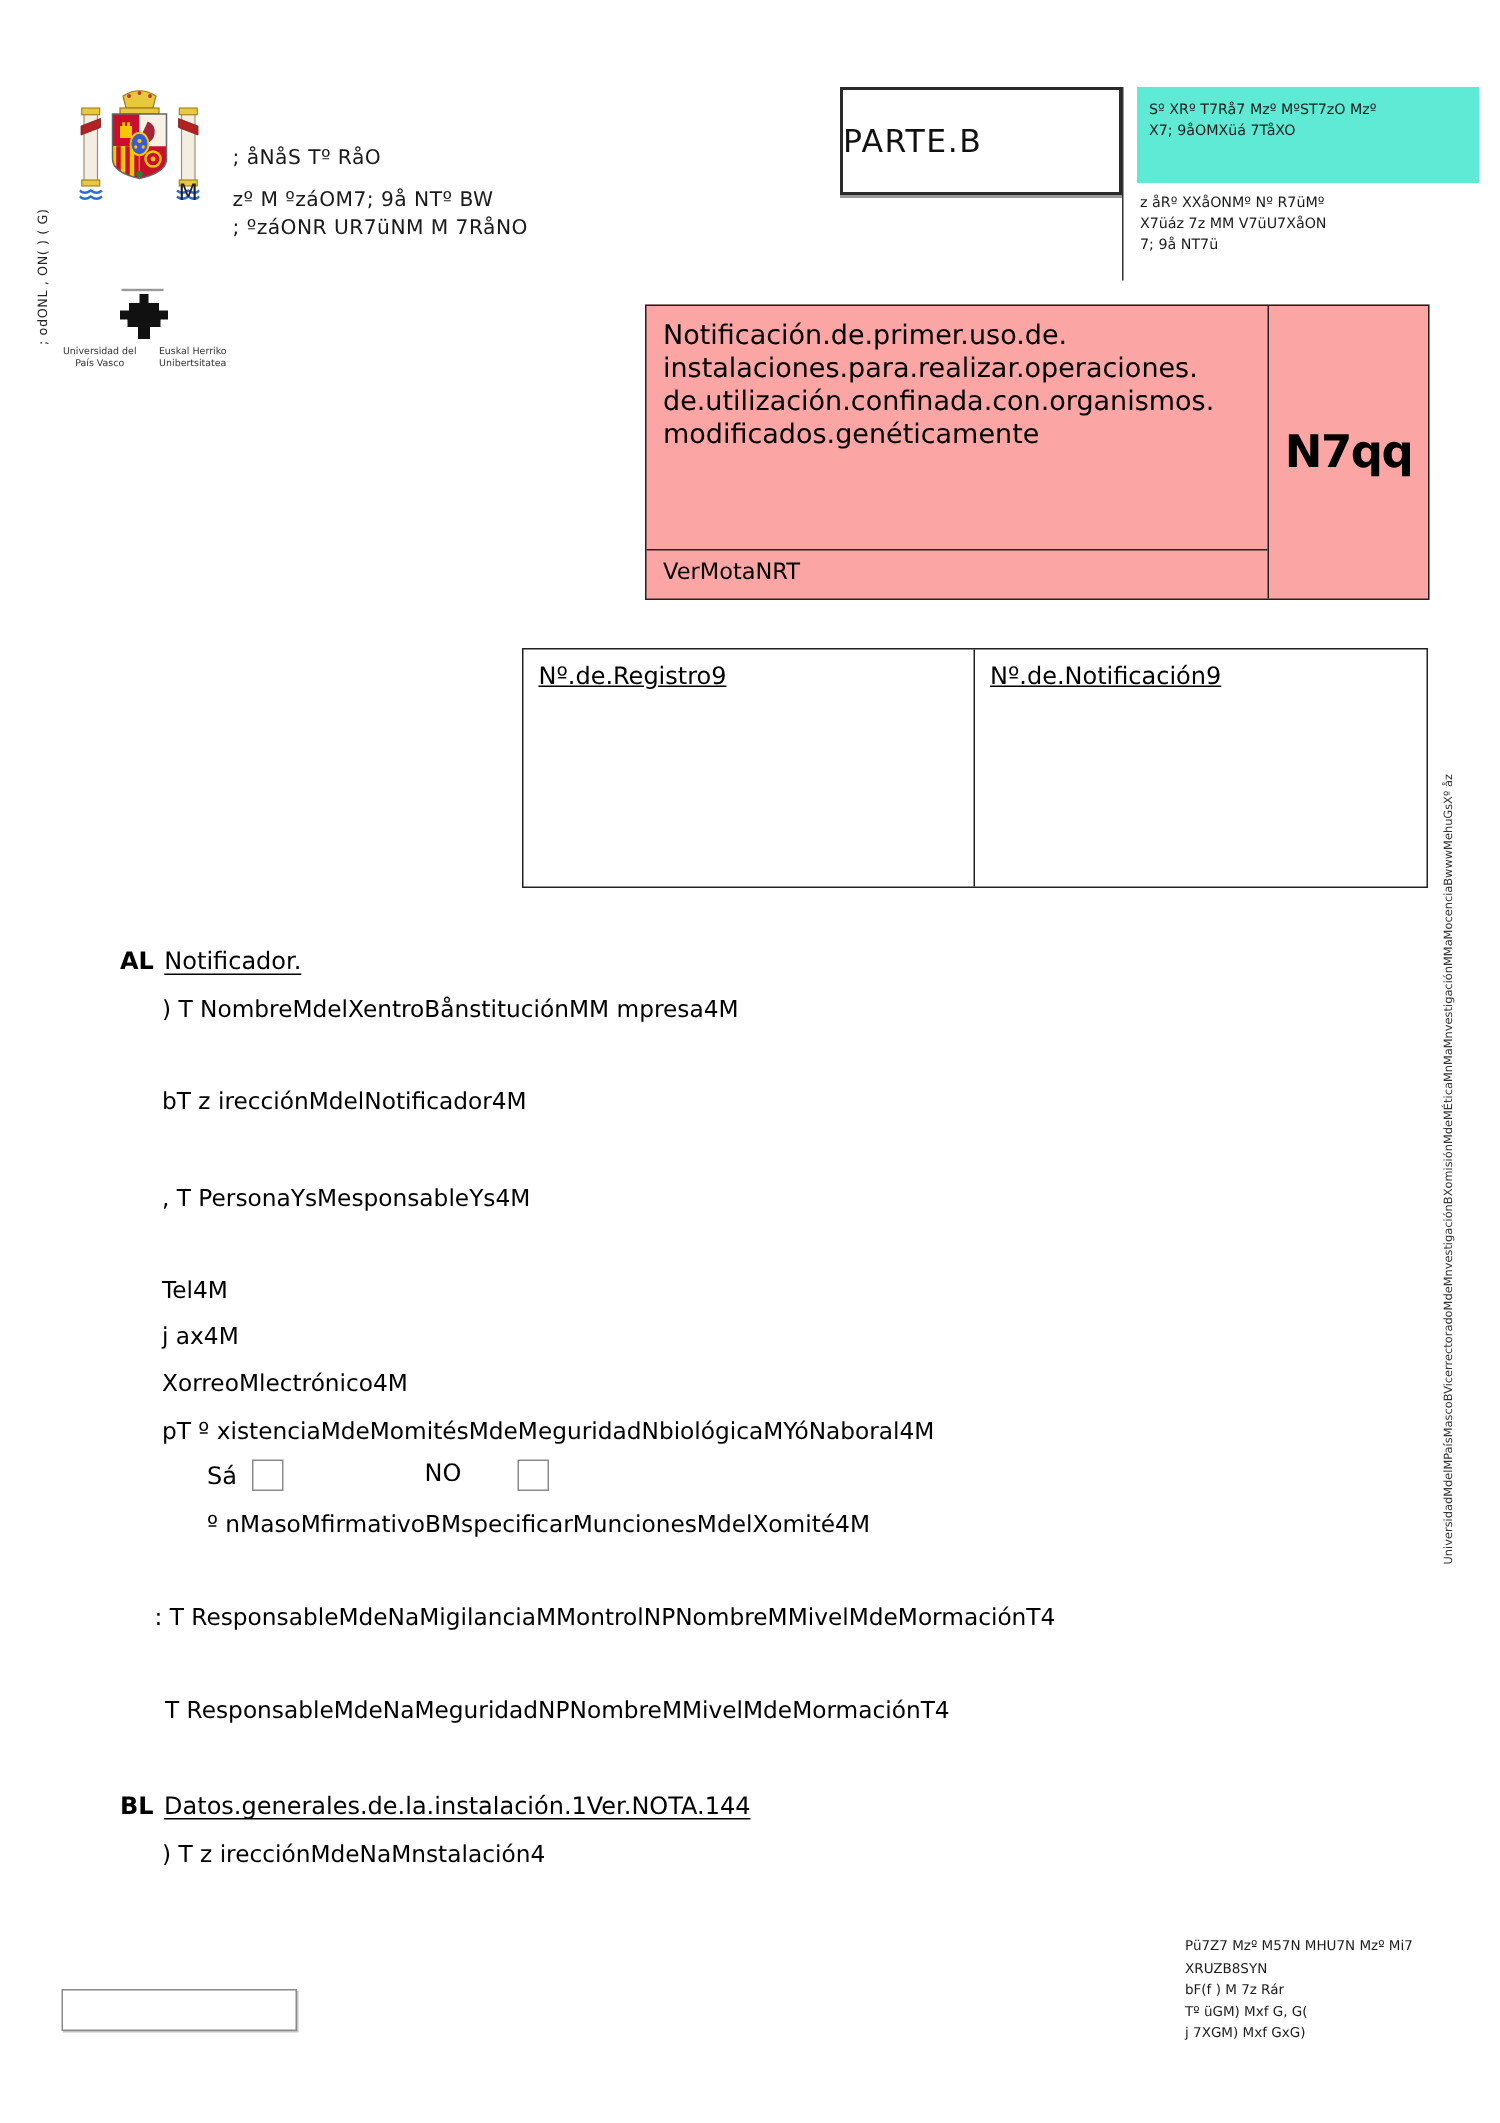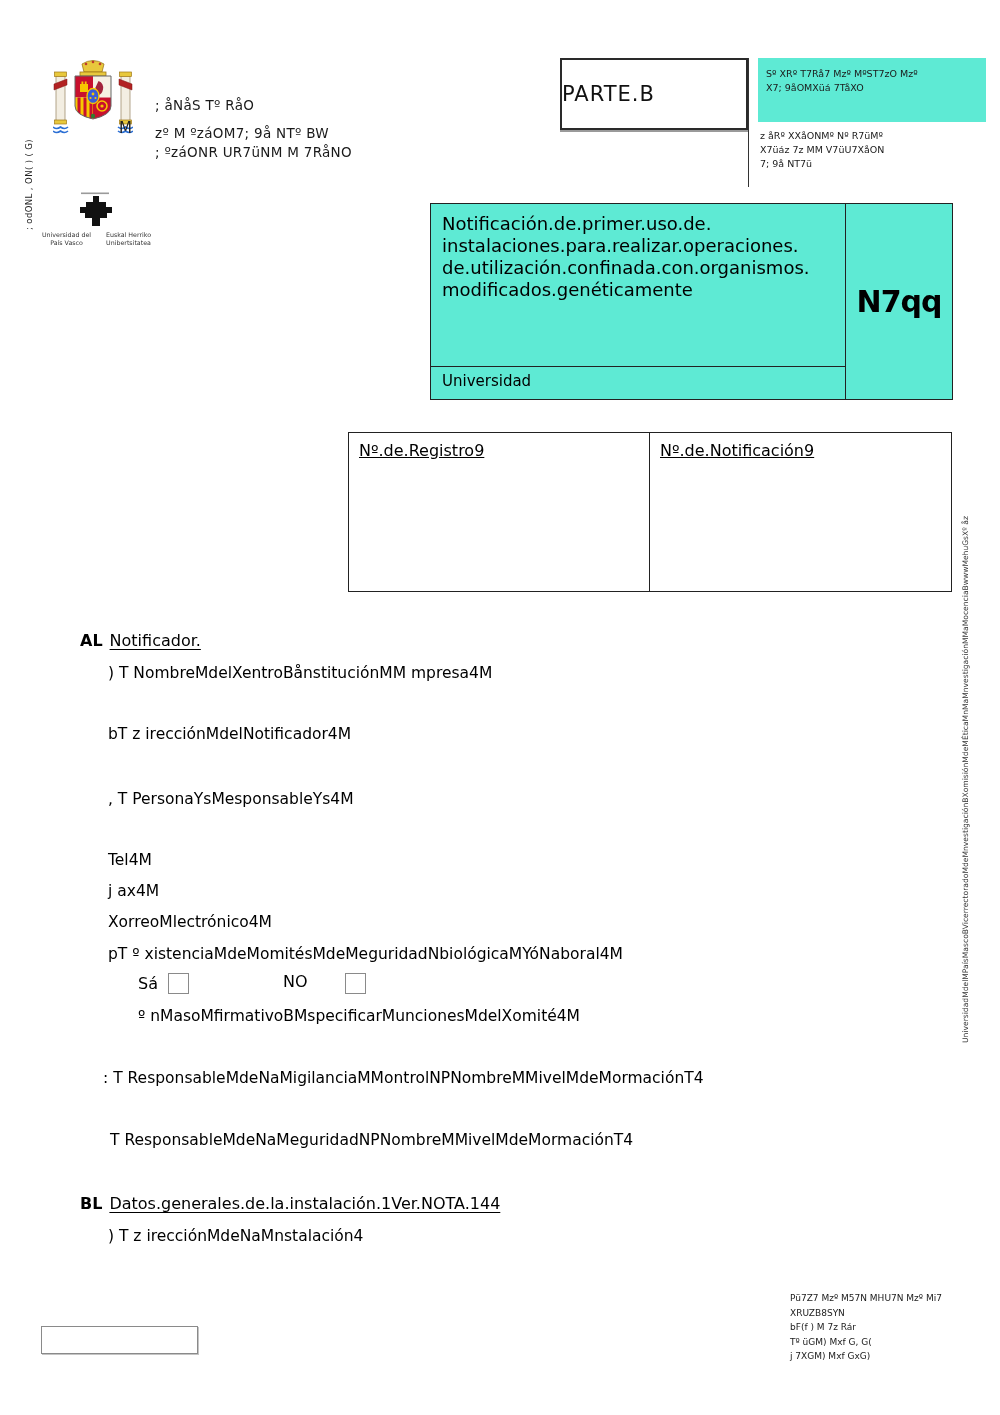--- a/index.html
+++ b/index.html
@@ -32,21 +32,21 @@
   .vline{position:absolute;left:748px;top:58px;height:129px;border-left:1.5px solid #333;}
 
   .gray-box{position:absolute;left:758px;top:58px;width:228px;height:64px;
             background:#5eead4;box-sizing:border-box;padding:9px 8px;
             font-size:9.5px;line-height:14px;color:#1a1a1a;white-space:nowrap;}
   .dg-block{position:absolute;left:760px;top:129px;font-size:9.5px;line-height:14px;
             color:#1a1a1a;white-space:nowrap;}
 
   
   .title-box{position:absolute;left:430px;top:203px;width:523px;height:197px;
-             border:1.5px solid #222;box-sizing:border-box;display:flex;background:#5eead4;}
+             border:1.5px solid #222;box-sizing:border-box;display:flex;background:#fca5a5;}
   .tb-left{width:415px;box-sizing:border-box;border-right:1.5px solid #222;
            display:flex;flex-direction:column;}
   .tb-title{flex:1;padding:9px 11px;font-size:18px;line-height:1.22;color:#000;}
   .tb-footer{height:33px;box-sizing:border-box;border-top:1.5px solid #222;
              padding:5px 11px;font-size:15px;color:#000;}
   .tb-right{flex:1;display:flex;align-items:center;justify-content:center;}
   .tb-code{font-size:30px;font-weight:bold;color:#000;letter-spacing:-1px;}
 
   
   .reg-box{position:absolute;left:348px;top:432px;width:604px;height:160px;
@@ -159,21 +159,21 @@
   </div>
 
   <div class="title-box">
     <div class="tb-left">
       <div class="tb-title">
         <div>Notificación.de.primer.uso.de.</div>
         <div>instalaciones.para.realizar.operaciones.</div>
         <div>de.utilización.confinada.con.organismos.</div>
         <div>modificados.genéticamente</div>
       </div>
-      <div class="tb-footer">Universidad</div>
+      <div class="tb-footer">VerMotaNRT</div>
     </div>
     <div class="tb-right">
       <span class="tb-code">N7qq</span>
     </div>
   </div>
 
   <div class="reg-box">
     <div class="reg-cell first">Nº.de.Registro9</div>
     <div class="reg-cell">Nº.de.Notificación9</div>
   </div>

